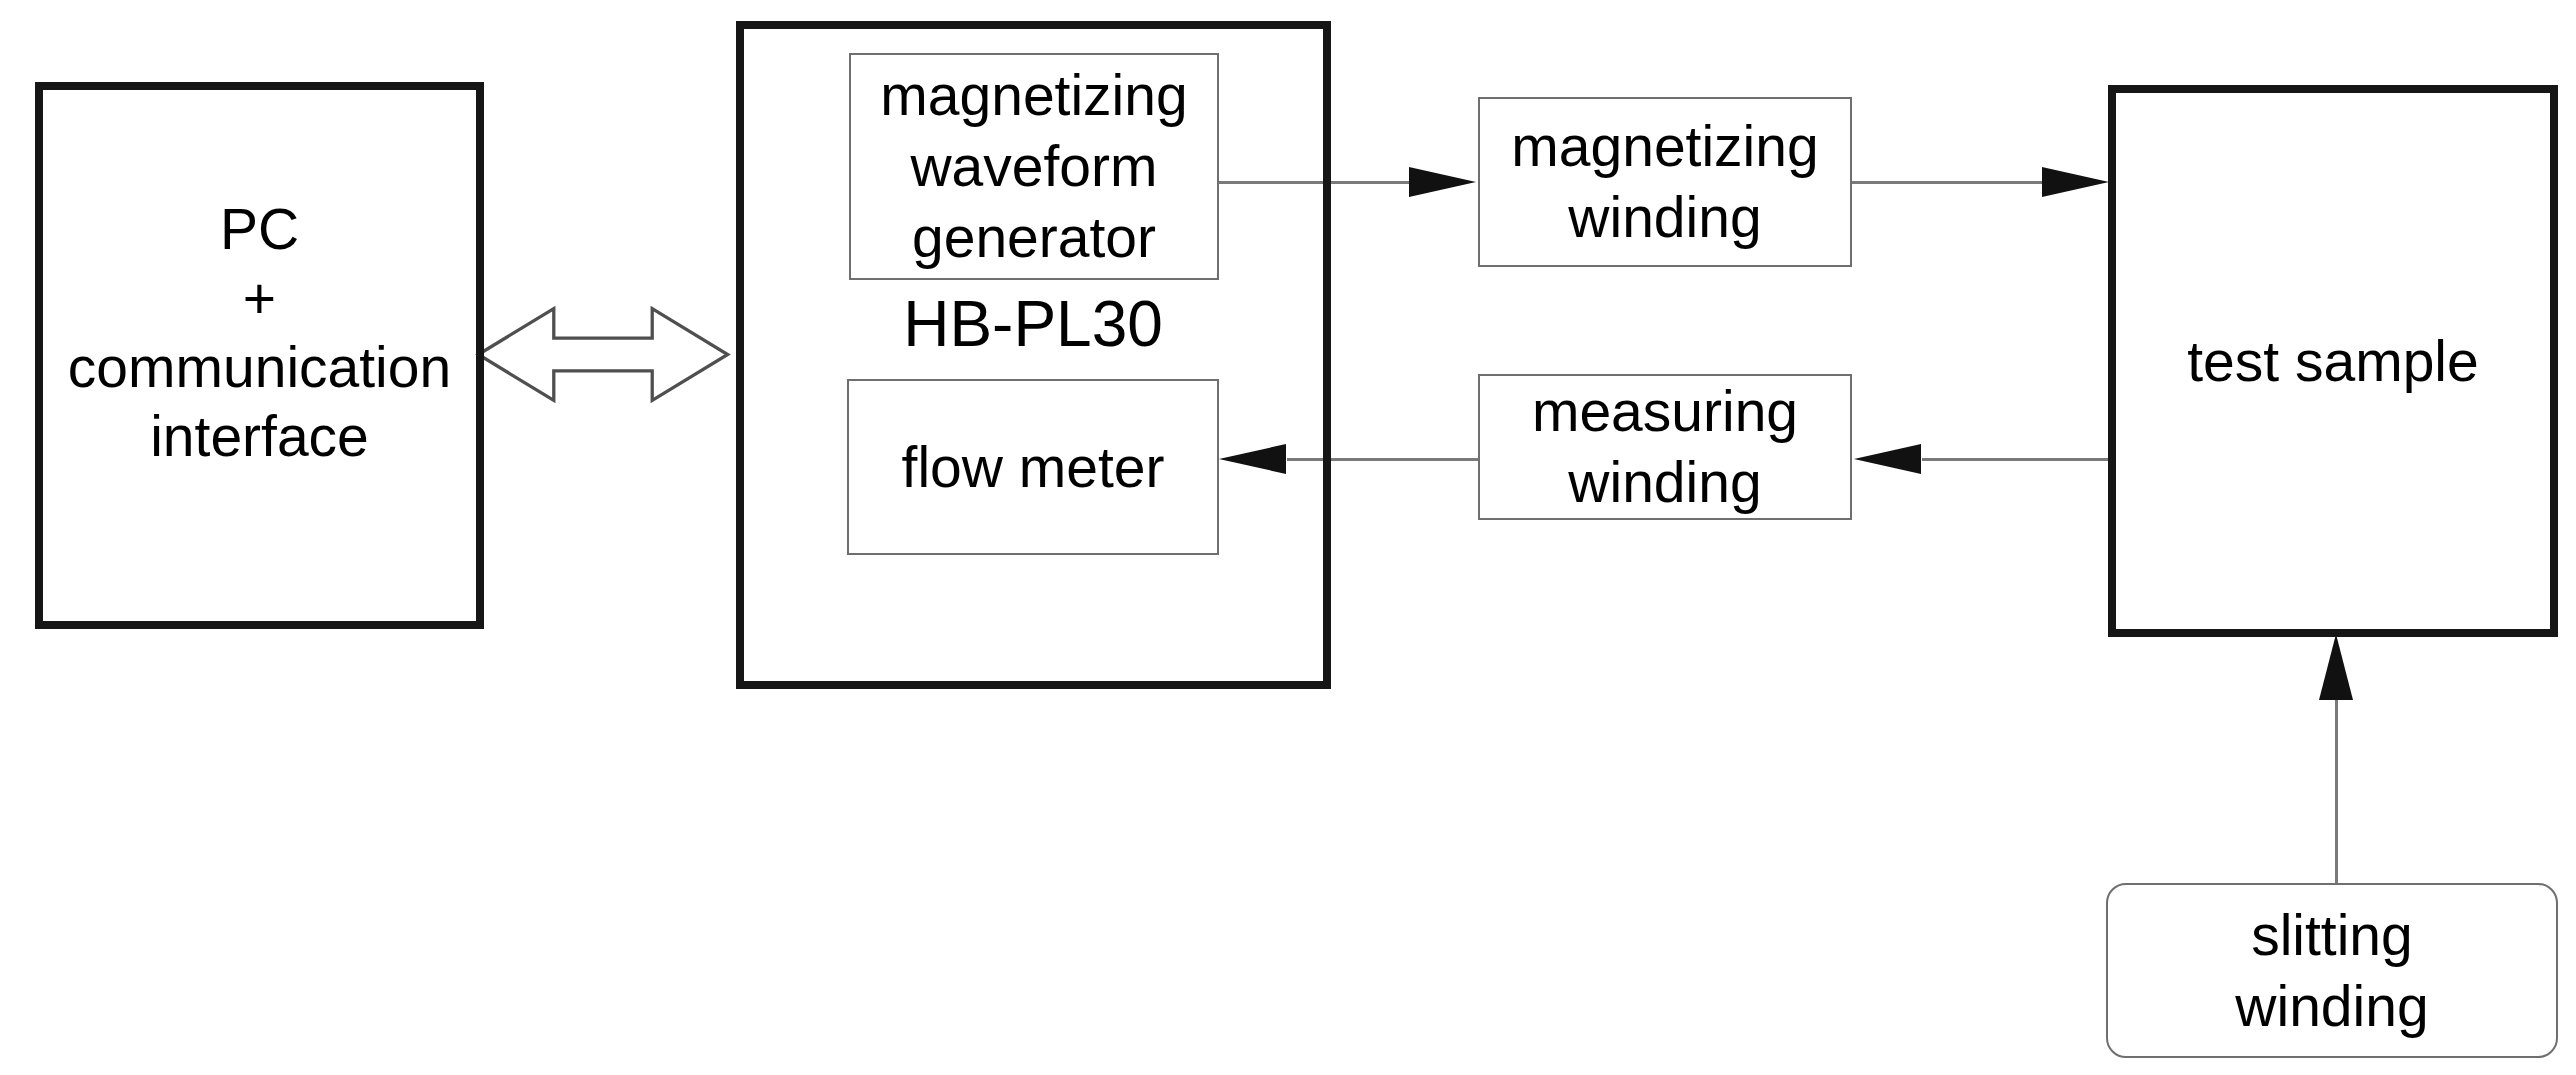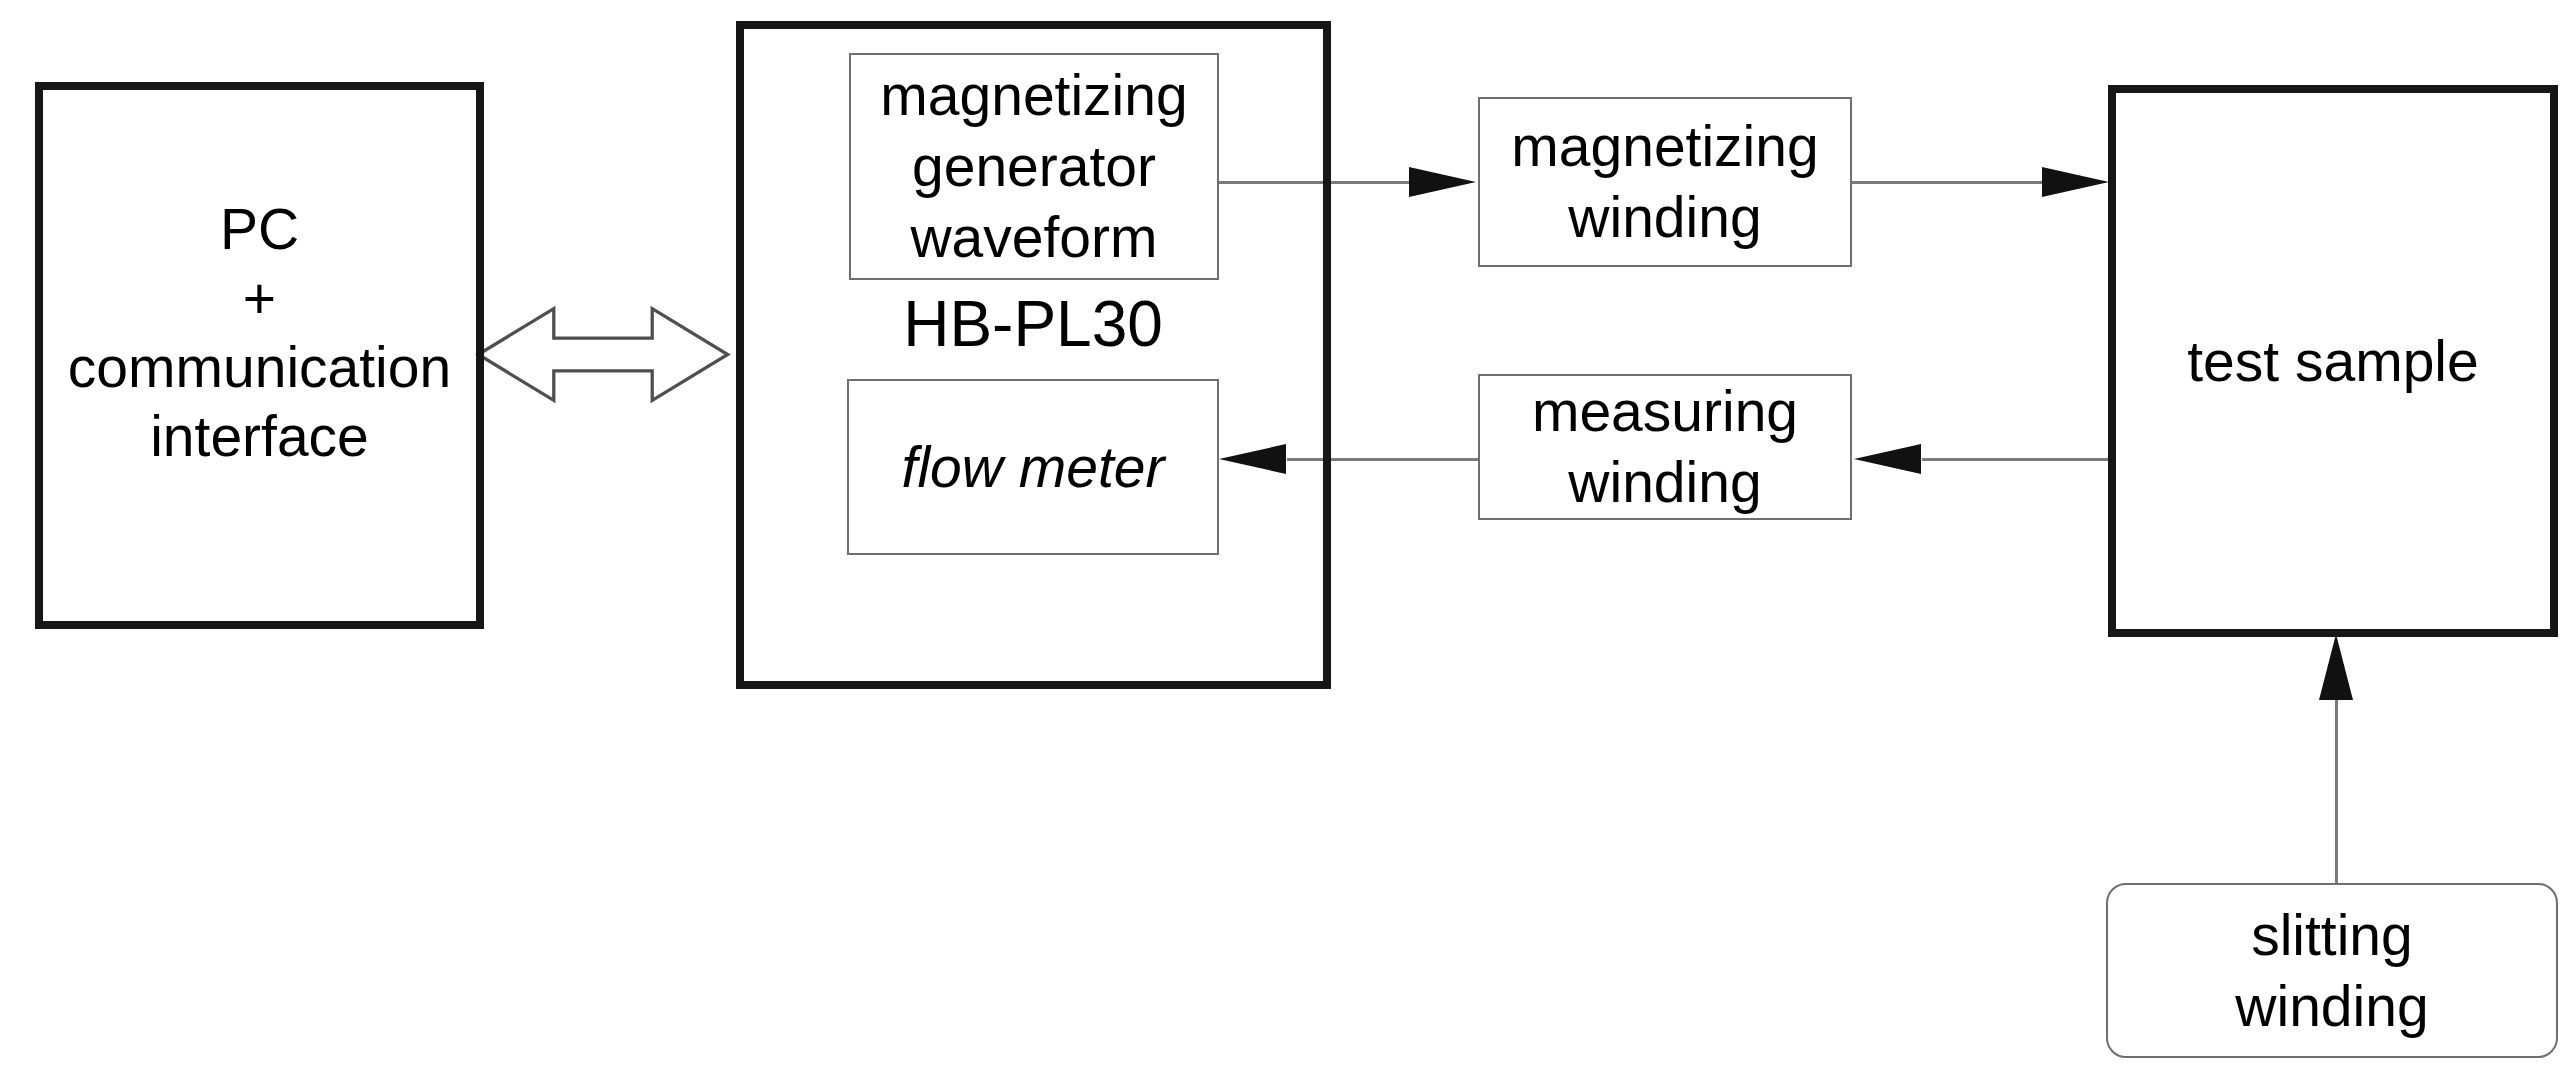--- a/index.html
+++ b/index.html
@@ -36,21 +36,21 @@
   .ah{position:absolute;width:0;height:0;}
   .ah-right{border-top:15.6px solid transparent;border-bottom:15.6px solid transparent;border-left:67px solid #111111;}
   .ah-left{border-top:15.6px solid transparent;border-bottom:15.6px solid transparent;border-right:67px solid #111111;}
   .ah-up{border-left:17px solid transparent;border-right:17px solid transparent;border-bottom:66px solid #111111;}
 
   
   #pc-box{left:35px;top:82px;width:449px;height:547px;line-height:69px;padding-bottom:46px;}
   #hb-unit-box{left:736px;top:21.4px;width:595px;height:668px;}
   #waveform-generator-box{left:849px;top:53px;width:370px;height:227px;}
   #hb-unit-label{left:752px;top:287px;width:562px;height:74px;position:absolute;display:flex;align-items:center;justify-content:center;font-size:64px;}
-  #flow-meter-box{left:847px;top:379px;width:372px;height:176px;font-style:italic;}
+  #flow-meter-box{left:847px;top:379px;width:372px;height:176px;}
   #magnetizing-winding-box{left:1478px;top:97px;width:374px;height:170px;}
   #measuring-winding-box{left:1478px;top:374px;width:374px;height:146px;}
   #test-sample-box{left:2108px;top:85px;width:450px;height:552px;}
   #slitting-machine-box{left:2106px;top:883px;width:452px;height:175px;border-radius:20px;}
 
   
   #line-gen-magw{left:1219px;top:181px;width:191px;}
   #head-gen-magw{left:1409px;top:167px;}
   #line-magw-test{left:1852px;top:181px;width:191px;}
   #head-magw-test{left:2042px;top:167px;}
@@ -90,22 +90,22 @@
     <div class="label-line">PC</div>
     <div class="label-line">+</div>
     <div class="label-line">communication</div>
     <div class="label-line">interface</div>
   </div>
 
   <div class="box outer" id="hb-unit-box"></div>
 
   <div class="box inner" id="waveform-generator-box">
     <div class="label-line">magnetizing</div>
+    <div class="label-line">waveform</div>
     <div class="label-line">generator</div>
-    <div class="label-line">waveform</div>
   </div>
 
   <div id="hb-unit-label">HB-PL30</div>
 
   <div class="box inner" id="flow-meter-box">
     <div class="label-line">flow meter</div>
   </div>
 
   <div class="box inner" id="magnetizing-winding-box">
     <div class="label-line">magnetizing</div>

